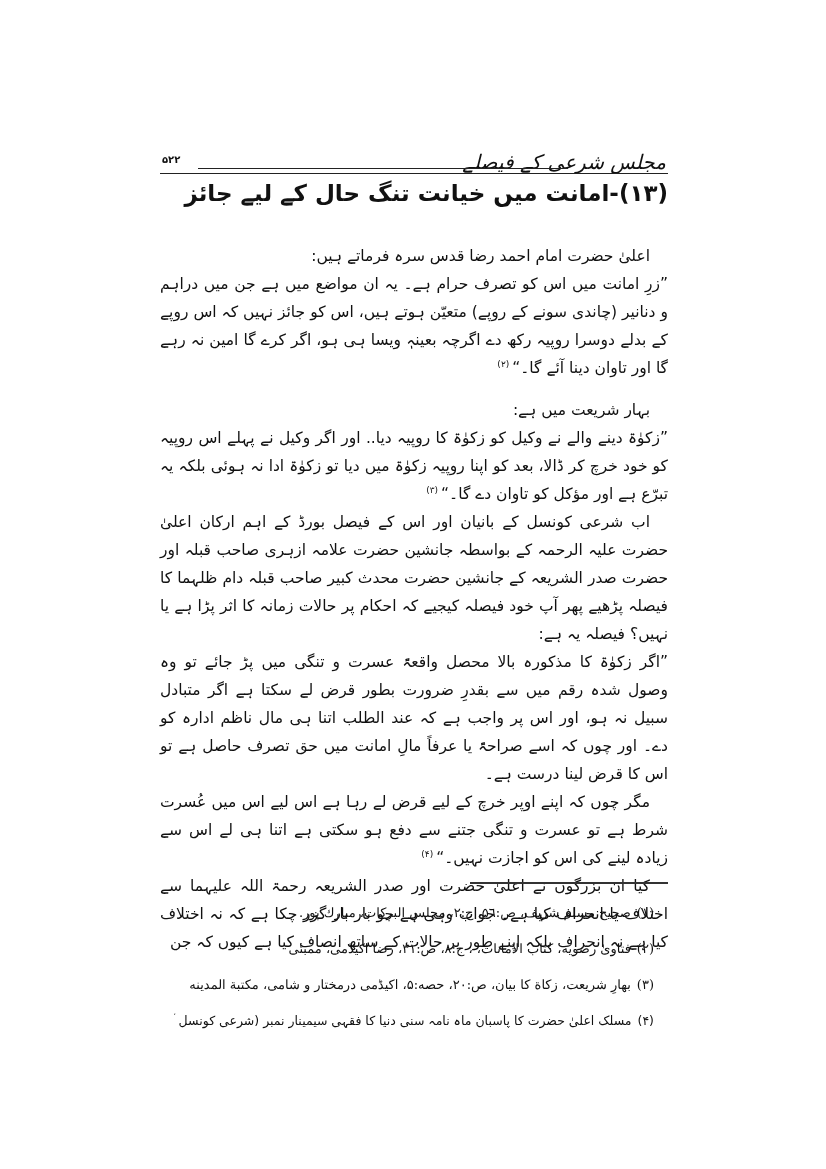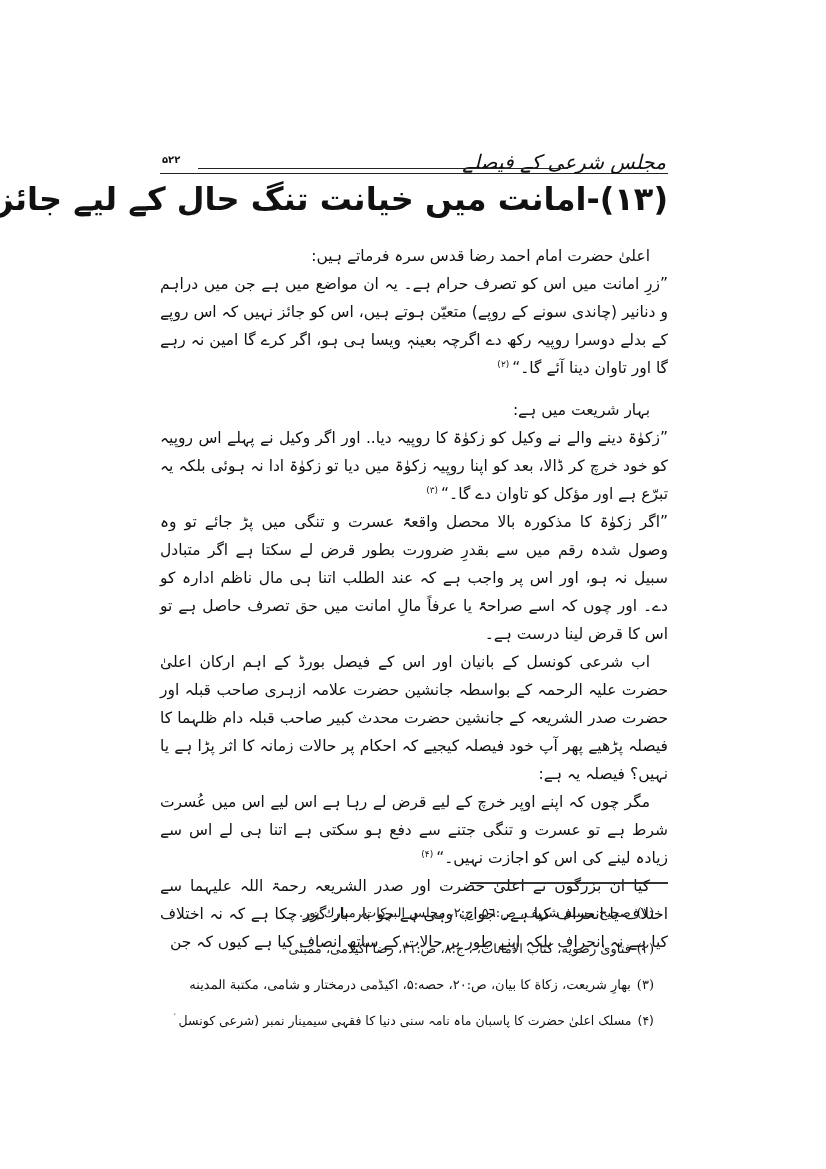--- a/index.html
+++ b/index.html
@@ -61,22 +61,22 @@
       right: 100px;
       top: 20px;
       border-top: 1px solid #222;
     }
     
     .chapter-title {
       position: absolute;
       top: 180px;
       left: 0;
       right: 0;
-      text-align: left;
-      font-size: 32px;
+      text-align: right;
+      font-size: 23px;
       font-weight: bold;
       white-space: nowrap;
     }
     
     .body-text {
       position: absolute;
       top: 228px;
       left: 0;
       right: 0;
       font-size: 15.5px;
@@ -148,23 +148,23 @@
   <div class="body-text">
 
     <p class="para subhead"><span>اعلیٰ حضرت امام احمد رضا قدس سرہ فرماتے ہیں:</span></p>
 
     <p class="para"><span>”زرِ امانت میں اس کو تصرف حرام ہے۔ یہ ان مواضع میں ہے جن میں دراہم و دنانیر (چاندی سونے کے روپے) متعیّن ہوتے ہیں، اس کو جائز نہیں کہ اس روپے کے بدلے دوسرا روپیہ رکھ دے اگرچہ بعینہٖ ویسا ہی ہو، اگر کرے گا امین نہ رہے گا اور تاوان دینا آئے گا۔“</span><span class="fn-marker">(۲)</span></p>
 
     <p class="para subhead"><span>بہار شریعت میں ہے:</span></p>
 
     <p class="para"><span>”زکوٰۃ دینے والے نے وکیل کو زکوٰۃ کا روپیہ دیا.. اور اگر وکیل نے پہلے اس روپیہ کو خود خرچ کر ڈالا، بعد کو اپنا روپیہ زکوٰۃ میں دیا تو زکوٰۃ ادا نہ ہوئی بلکہ یہ تبرّع ہے اور مؤکل کو تاوان دے گا۔“</span><span class="fn-marker">(۳)</span></p>
 
+    <p class="para indent"><span>اب شرعی کونسل کے بانیان اور اس کے فیصل بورڈ کے اہم ارکان اعلیٰ حضرت علیہ الرحمہ کے بواسطہ جانشین حضرت علامہ ازہری صاحب قبلہ اور حضرت صدر الشریعہ کے جانشین حضرت محدث کبیر صاحب قبلہ دام ظلہما کا فیصلہ پڑھیے پھر آپ خود فیصلہ کیجیے کہ احکام پر حالات زمانہ کا اثر پڑا ہے یا نہیں؟ فیصلہ یہ ہے:</span></p>
+
     <p class="para"><span>”اگر زکوٰۃ کا مذکورہ بالا محصل واقعۃً عسرت و تنگی میں پڑ جائے تو وہ وصول شدہ رقم میں سے بقدرِ ضرورت بطور قرض لے سکتا ہے اگر متبادل سبیل نہ ہو، اور اس پر واجب ہے کہ عند الطلب اتنا ہی مال ناظم ادارہ کو دے۔ اور چوں کہ اسے صراحۃً یا عرفاً مالِ امانت میں حق تصرف حاصل ہے تو اس کا قرض لینا درست ہے۔</span></p>
-
-    <p class="para indent"><span>اب شرعی کونسل کے بانیان اور اس کے فیصل بورڈ کے اہم ارکان اعلیٰ حضرت علیہ الرحمہ کے بواسطہ جانشین حضرت علامہ ازہری صاحب قبلہ اور حضرت صدر الشریعہ کے جانشین حضرت محدث کبیر صاحب قبلہ دام ظلہما کا فیصلہ پڑھیے پھر آپ خود فیصلہ کیجیے کہ احکام پر حالات زمانہ کا اثر پڑا ہے یا نہیں؟ فیصلہ یہ ہے:</span></p>
 
     <p class="para indent"><span>مگر چوں کہ اپنے اوپر خرچ کے لیے قرض لے رہا ہے اس لیے اس میں عُسرت شرط ہے تو عسرت و تنگی جتنے سے دفع ہو سکتی ہے اتنا ہی لے اس سے زیادہ لینے کی اس کو اجازت نہیں۔“</span><span class="fn-marker">(۴)</span></p>
 
     <p class="para indent"><span>کیا ان بزرگوں نے اعلیٰ حضرت اور صدر الشریعہ رحمۃ اللہ علیہما سے اختلاف یا انحراف کیا ہے۔ جواب وہی ہے جو بار بار گزر چکا ہے کہ نہ اختلاف کیا ہے نہ انحراف بلکہ اپنے طور پر حالات کے ساتھ انصاف کیا ہے کیوں کہ جن</span></p>
   </div>
 
   <div class="footnote-rule"></div>
 
   <div class="footnotes">
     <p class="footnote"><span class="fn-num">(۱)</span><span>صحیح مسلم شریف، ص:۵٦، ج:۲، مجلس البرکات، مبارك پور.</span></p>

